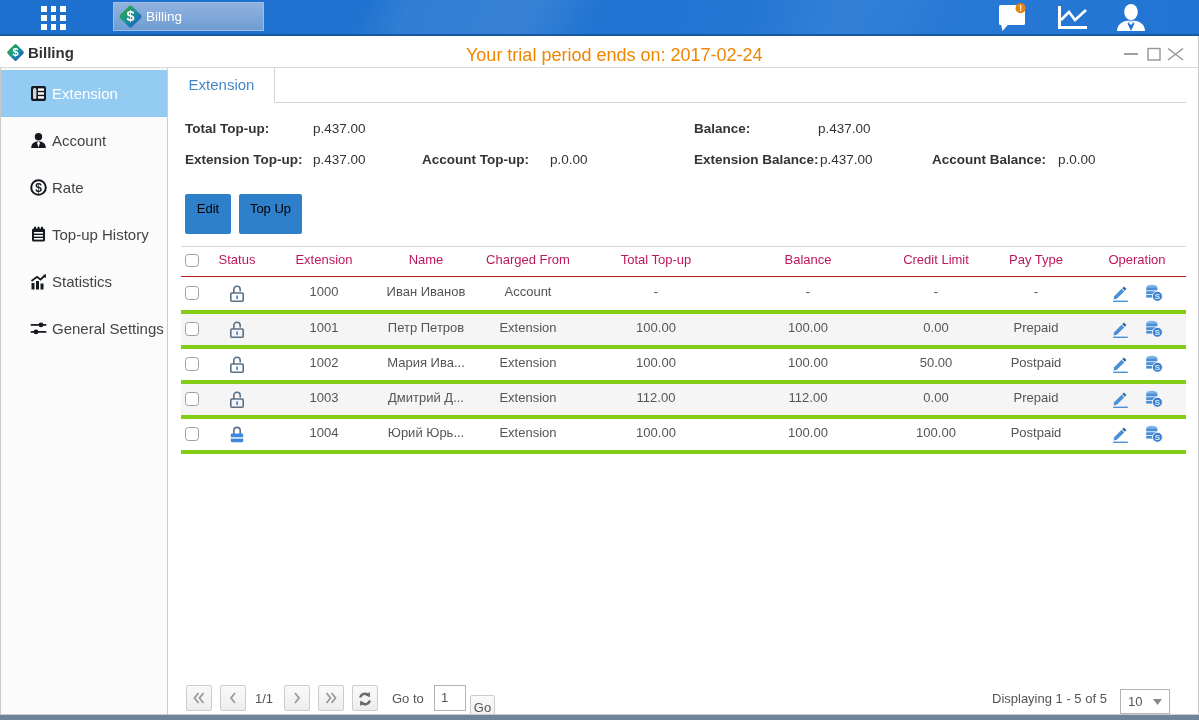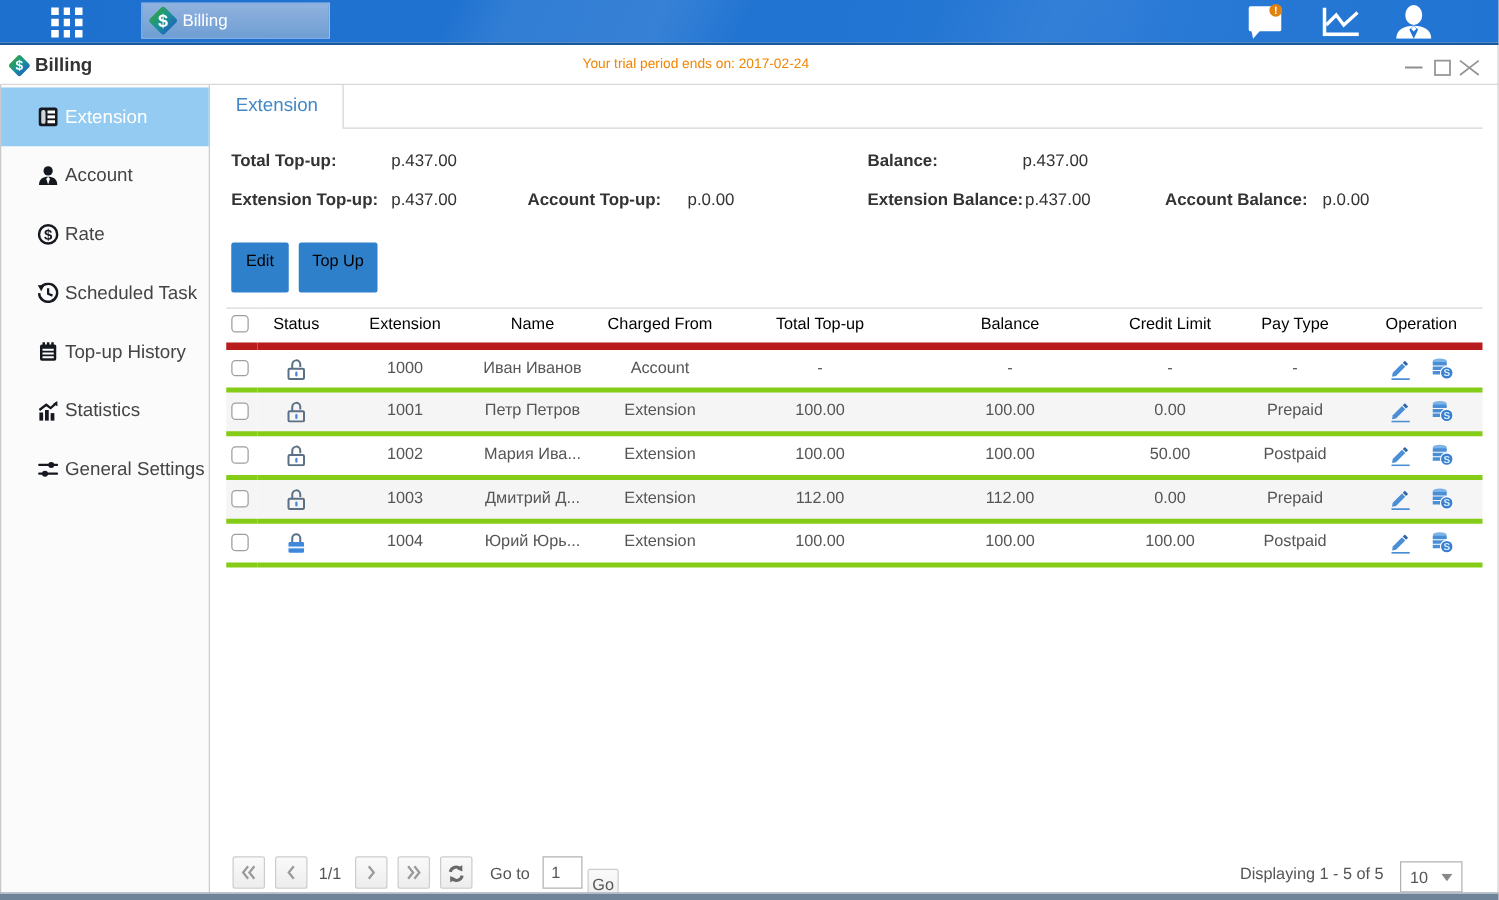--- a/index.html
+++ b/index.html
@@ -17,21 +17,21 @@
   background:linear-gradient(#91b2de,#6f9ed3); border:1px solid #9fbde4;
   display:flex; align-items:center; }
 .apptab span { color:#fff; font-size:13.5px; margin-left:3px; }
 .topicons { position:absolute; left:0; top:0; width:1199px; height:36px; pointer-events:none; }
 
 
 .titlebar { position:absolute; left:0; top:38px; width:1199px; height:30px; background:#fff;
   border-bottom:1px solid #d8d8d8; }
 .titlebar .tname { position:absolute; left:28px; top:6px; font-size:15px; font-weight:bold; color:#333; }
 .titlebar .tdiamond { position:absolute; left:6px; top:5px; }
-.trial { position:absolute; left:466px; top:7px; font-size:11px; color:#ef8500; }
+.trial { position:absolute; left:466px; top:7px; font-size:18px; color:#ef8500; }
 .winctl { position:absolute; right:4px; top:0; height:30px; }
 
 
 .sidebar { position:absolute; left:0; top:68px; width:168px; height:647px; background:#fbfbfb;
   border-right:1px solid #ccc; padding-top:2px; }
 .sitem { position:relative; height:47px; display:flex; align-items:center; font-size:15px; color:#444; }
 .sitem .sic { position:absolute; left:30px; width:17px; height:17px; top:15px; }
 .sitem .stxt { margin-left:52px; }
 .sitem.sel { background:#94cbf2; color:#fff; }
 
@@ -45,21 +45,21 @@
 .stats { position:absolute; left:0; top:35px; width:1030px; font-size:13.5px; color:#333; }
 .stats b { font-weight:bold; }
 .sl { position:absolute; white-space:nowrap; }
 
 .btn { position:absolute; height:40px; background:#2f80cb; color:#000000; border:none; border-radius:2px;
   font-size:13px; font-family:"Liberation Sans",sans-serif; text-align:center; line-height:30px; }
 
 
 .gtable { position:absolute; left:12px; top:178px; width:1005px; border-collapse:collapse; table-layout:fixed;
   font-size:13px; color:#555; }
-.gtable th { font-weight:normal; color:#000000; height:30px; padding:0 0 4px 0; vertical-align:middle; border-top:1px solid #d8d8d8; border-bottom:6px solid #b91c1c; }
+.gtable th { font-weight:normal; color:#be185d; height:30px; padding:0 0 4px 0; vertical-align:middle; border-top:1px solid #d8d8d8; border-bottom:1px solid #b91c1c; }
 .gtable td { height:35px; text-align:center; border-bottom:4px solid #84cc16; padding:0 0 3px 0; vertical-align:middle; }
 .gtable td svg { vertical-align:middle; position:relative; top:1.5px; }
 .gtable td .cb { position:relative; top:0.5px; }
 .gtable tr.alt td { background:#f5f5f5; }
 .cb { width:14px; height:13.5px; border:1.5px solid #9e9e9e; border-radius:3.5px; background:#fff; display:inline-block; vertical-align:middle; }
 
 
 .pager { position:absolute; left:0; top:617px; width:1030px; height:30px; font-size:13px; color:#555; }
 .pbtn { position:absolute; top:0; width:26px; height:26px; background:linear-gradient(#fafafa,#ededed);
   border:1px solid #ccc; border-radius:2px; text-align:center; line-height:23px; color:#9a9a9a; font-size:16px; }
@@ -158,28 +158,20 @@
       <path d="M8.5 9.4 L7 11 L8.5 15.5 L10 11 Z" fill="#fff"></path>
       </svg>
     <span class="stxt">Account</span>
   </div>
   <div class="sitem">
     <svg class="sic" viewBox="0 0 17 17">
         <circle cx="8.5" cy="8.5" r="7.3" fill="none" stroke="#15191f" stroke-width="2"></circle>
       <text x="8.5" y="13" font-size="12" font-weight="bold" fill="#15191f" text-anchor="middle" font-family="Liberation Sans">$</text>
       </svg>
     <span class="stxt">Rate</span>
-  </div>
-  <div class="sitem">
-    <svg class="sic" viewBox="0 0 17 17">
-      <path d="M3 3.6 A7.2 7.2 0 1 1 1.3 8.5" fill="none" stroke="#15191f" stroke-width="2"></path>
-      <path d="M0.2 2.2 L5.6 2 L3 7 Z" fill="#15191f"></path>
-      <path d="M8.5 4.5 L8.5 9 L12 10.5" fill="none" stroke="#15191f" stroke-width="1.8"></path>
-      </svg>
-    <span class="stxt">Scheduled Task</span>
   </div>
   <div class="sitem">
     <svg class="sic" viewBox="0 0 17 17">
         <rect x="2" y="2.5" width="13" height="13" rx="1.5" fill="#15191f"></rect>
       <rect x="4" y="0.8" width="2" height="3.4" fill="#15191f"></rect>
         <rect x="7.5" y="0.8" width="2" height="3.4" fill="#15191f"></rect>
         <rect x="11" y="0.8" width="2" height="3.4" fill="#15191f"></rect>
       <rect x="4" y="6" width="9" height="1.6" fill="#fff"></rect>
         <rect x="4" y="9" width="9" height="1.6" fill="#fff"></rect>
         <rect x="4" y="12" width="9" height="1.6" fill="#fff"></rect>

